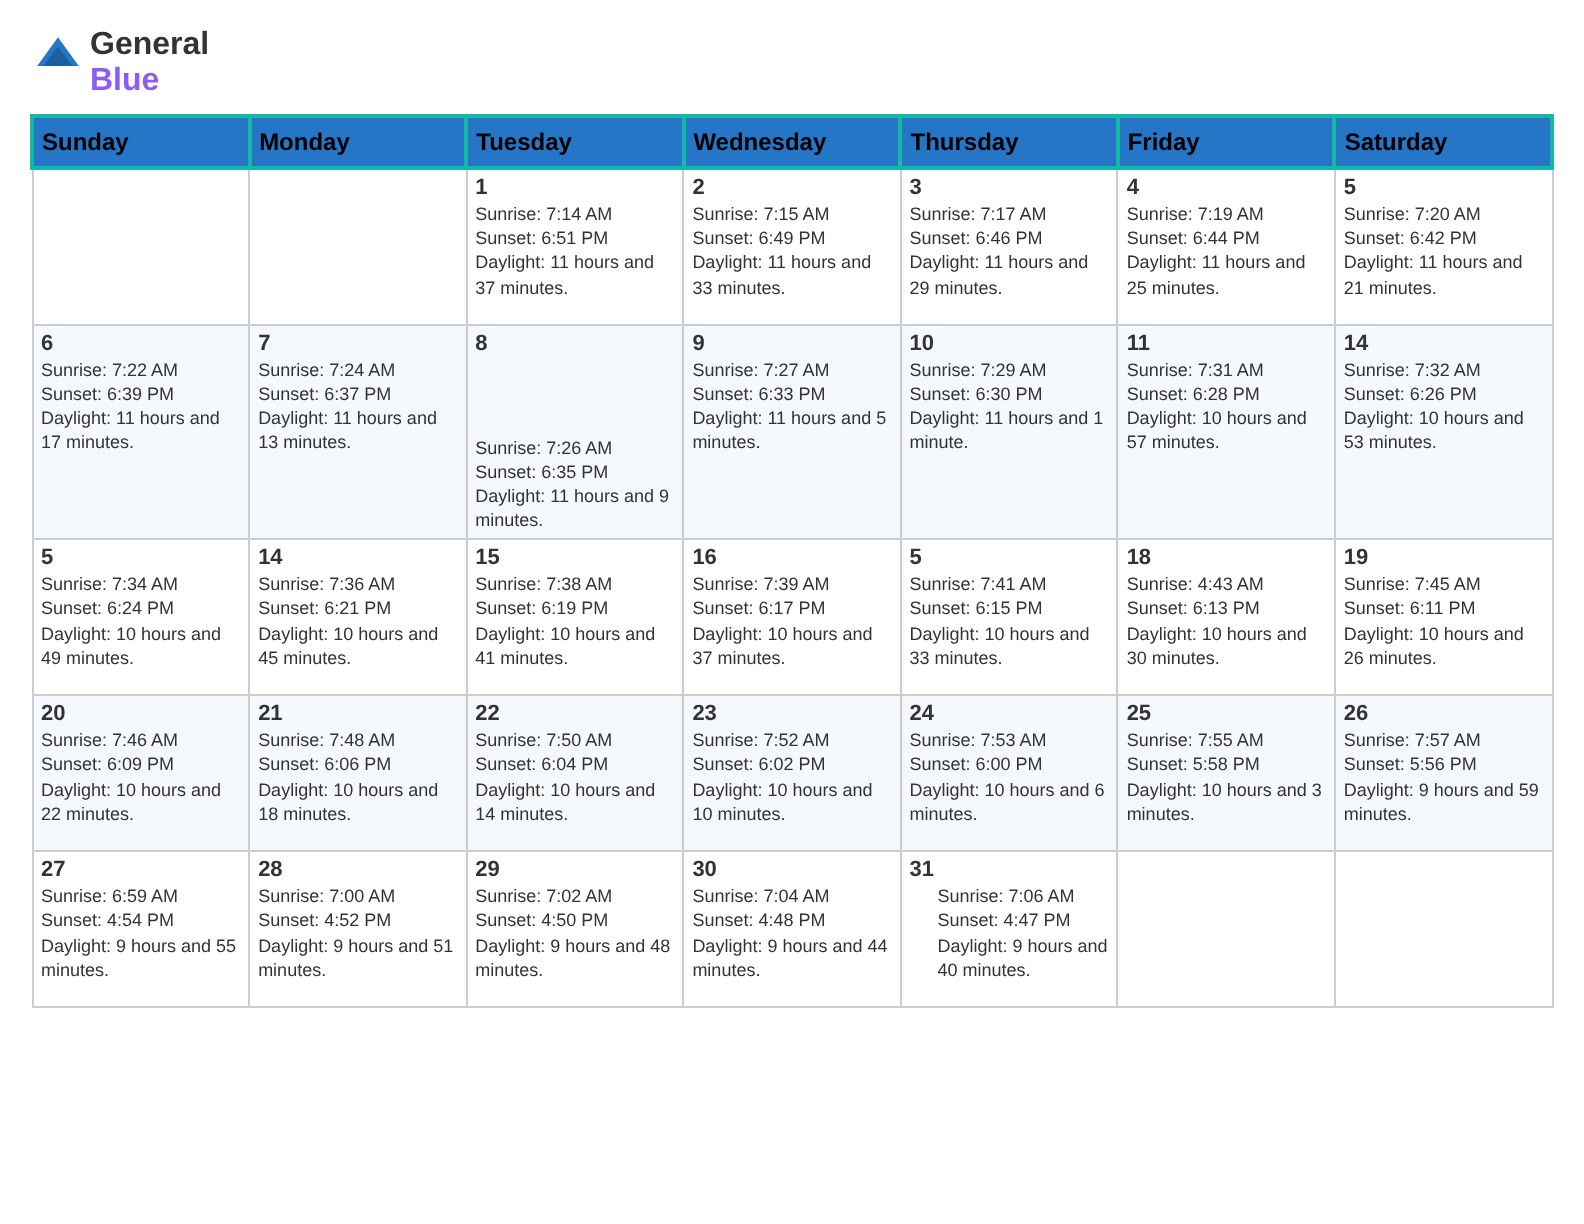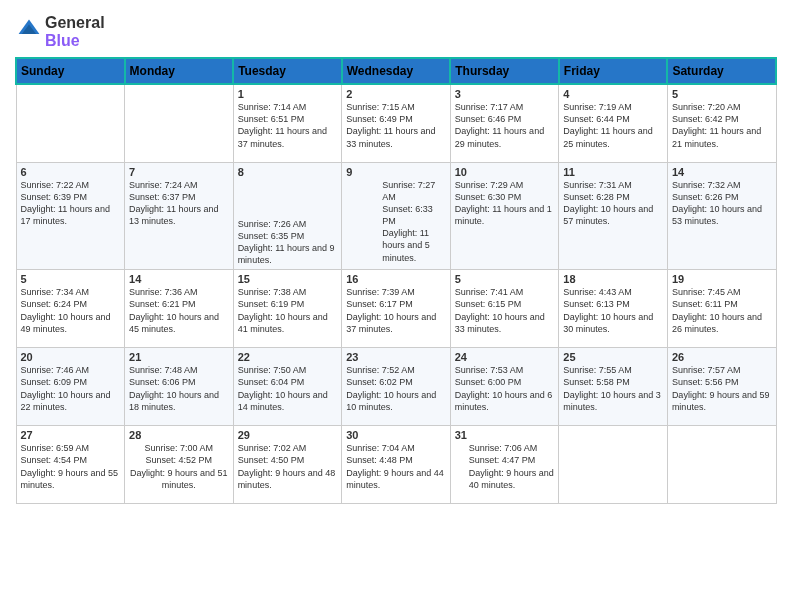--- a/index.html
+++ b/index.html
@@ -174,21 +174,21 @@
 Daylight: 11 hours and 13 minutes.</div>
           </td>
           <td>
             <span class="day-number">8</span>
             <div class="day-info" style="white-space: pre-line; margin-top: 40px;">Sunrise: 7:26 AM
 Sunset: 6:35 PM
 Daylight: 11 hours and 9 minutes.</div>
           </td>
           <td>
             <span class="day-number">9</span>
-            <div class="day-info" style="white-space: pre-line; margin-left: 36px;">Sunrise: 7:27 AM
+            <div class="day-info" style="white-space: pre-line;">Sunrise: 7:27 AM
 Sunset: 6:33 PM
 Daylight: 11 hours and 5 minutes.</div>
           </td>
           <td>
             <span class="day-number">10</span>
             <div class="day-info" style="white-space: pre-line;">Sunrise: 7:29 AM
 Sunset: 6:30 PM
 Daylight: 11 hours and 1 minute.</div>
           </td>
           <td>
@@ -294,21 +294,21 @@
         </tr>
         <tr>
           <td>
             <span class="day-number">27</span>
             <div class="day-info" style="white-space: pre-line;">Sunrise: 6:59 AM
 Sunset: 4:54 PM
 Daylight: 9 hours and 55 minutes.</div>
           </td>
           <td>
             <span class="day-number">28</span>
-            <div class="day-info" style="white-space: pre-line; text-align: center;">Sunrise: 7:00 AM
+            <div class="day-info" style="white-space: pre-line;">Sunrise: 7:00 AM
 Sunset: 4:52 PM
 Daylight: 9 hours and 51 minutes.</div>
           </td>
           <td>
             <span class="day-number">29</span>
             <div class="day-info" style="white-space: pre-line;">Sunrise: 7:02 AM
 Sunset: 4:50 PM
 Daylight: 9 hours and 48 minutes.</div>
           </td>
           <td>

